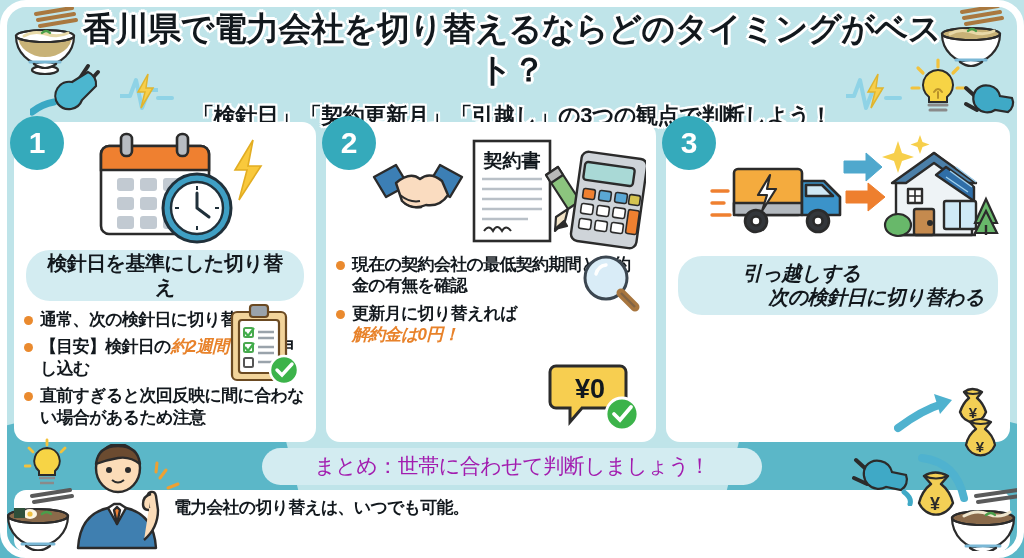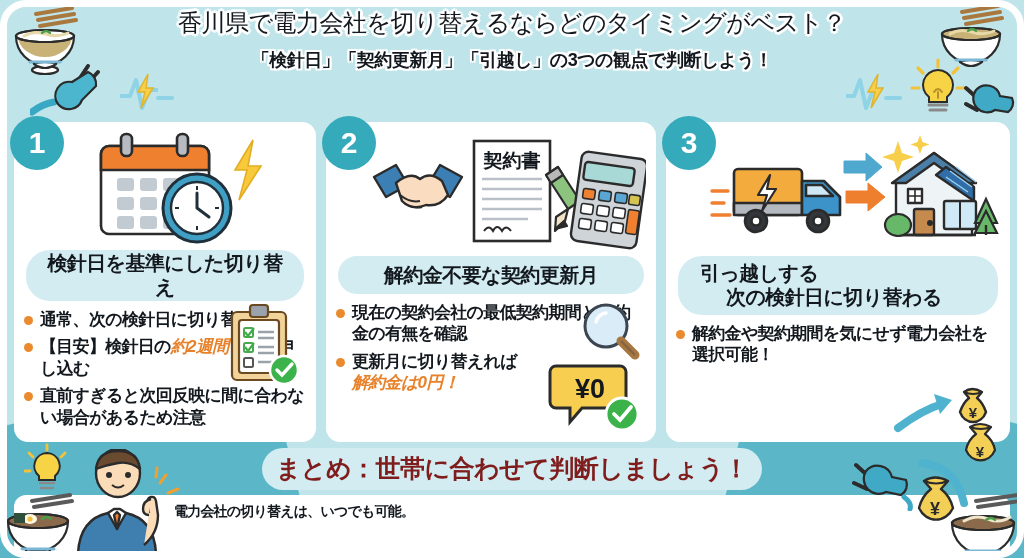--- a/index.html
+++ b/index.html
@@ -41,35 +41,35 @@
   }
 
   
   .header {
     position: relative; z-index: 10;
     height: 112px;
     padding-top: 8px;
     text-align: center;
   }
   .title {
-    font-size: 24px;
-    font-weight: 400;
+    font-size: 33px;
+    font-weight: 700;
     color: #12181d;
     letter-spacing: -0.5px;
     line-height: 1.25;
     padding: 0 70px;
     text-shadow:
       -2px -2px 0 #fff,  2px -2px 0 #fff,
       -2px  2px 0 #fff,  2px  2px 0 #fff,
        0   -3px 0 #fff,  0    3px 0 #fff,
       -3px  0   0 #fff,  3px  0   0 #fff;
   }
   .subtitle {
     margin-top: 10px;
-    font-size: 18px;
+    font-size: 22px;
     font-weight: 700;
     color: #12181d;
     letter-spacing: -0.5px;
     text-shadow:
       -2px -2px 0 #fff,  2px -2px 0 #fff,
       -2px  2px 0 #fff,  2px  2px 0 #fff,
        0   -2px 0 #fff,  0    2px 0 #fff,
       -2px  0   0 #fff,  2px  0   0 #fff;
   }
 
@@ -118,21 +118,21 @@
     margin: 2px 2px 8px 2px;
     font-size: 20px;
     font-weight: 700;
     color: #12181d;
     line-height: 1.22;
     letter-spacing: -0.6px;
     text-align: center;
     min-height: 38px;
     display: flex; align-items: center; justify-content: center;
   }
-  .pill.two-line { text-align: left; justify-content: flex-start; padding-left: 22px; }
+  .pill.two-line { text-align: left; justify-content: flex-end; padding-left: 22px; font-style: italic; }
   .pill .l2 { display: block; padding-left: 26px; }
 
   .bullets { position: relative; flex: 1; }
   .bullet {
     display: flex;
     gap: 7px;
     margin-bottom: 6px;
     font-size: 17px;
     font-weight: 700;
     color: #12181d;
@@ -152,35 +152,35 @@
   .summary {
     position: relative; z-index: 20;
     margin-top: 6px;
   }
   .sum-banner {
     margin: 0 auto;
     width: 500px;
     background: #d3ecf1;
     border-radius: 22px;
     text-align: center;
-    font-size: 25px;
-    font-weight: 700;
-    color: #7f1d1d;
+    font-size: 21px;
+    font-weight: 400;
+    color: #a21caf;
     letter-spacing: -0.5px;
     padding: 4px 0 5px 0;
   }
   .sum-box {
     margin: 5px 14px 0 14px;
     background: #ffffff;
     border-radius: 12px;
     padding: 7px 12px 8px 160px;
     min-height: 62px;
   }
   .sum-line {
-    font-size: 14px;
+    font-size: 17px;
     font-weight: 700;
     color: #12181d;
     letter-spacing: -0.8px;
     line-height: 1.32;
     display: flex;
     align-items: flex-start;
     gap: 6px;
   }
   .chk {
     flex: none;
@@ -401,21 +401,20 @@
               <rect x="243" y="75" width="12" height="10" rx="2" fill="#fff" transform="rotate(8 249 80)"></rect>
               <rect x="209" y="86" width="12" height="10" rx="2" fill="#fff" transform="rotate(8 215 91)"></rect>
               <rect x="225" y="88" width="12" height="10" rx="2" fill="#fff" transform="rotate(8 231 93)"></rect>
               <rect x="241" y="90" width="12" height="10" rx="2" fill="#fff" transform="rotate(8 247 95)"></rect>
               <rect x="257" y="77" width="11" height="24" rx="2" fill="#ef8030" transform="rotate(8 262 89)"></rect>
             </g>
           </g>
         </svg>
       </div>
 
-      <div class="pill">解約金不要な契約更新月</div>
 
       <div class="bullets">
         <div class="bullet">
           <span class="dot"></span>
           <span>現在の契約会社の最低契約期間と解約金の有無を確認</span>
         </div>
         <div class="bullet">
           <span class="dot"></span>
           <span>
             <span>更新月に切り替えれば</span><br>
@@ -495,24 +494,20 @@
       </div>
 
       <div class="pill two-line">
         <span>
           <span>引っ越しする</span>
           <span class="l2">次の検針日に切り替わる</span>
         </span>
       </div>
 
       <div class="bullets">
-        <div class="bullet">
-          <span class="dot"></span>
-          <span>解約金や契約期間を気にせず電力会社を選択可能！</span>
-        </div>
 
         <svg class="deco" style="right:2px;bottom:-6px" width="104" height="62" viewBox="0 0 104 62">
           <path d="M4 50 q24 -18 44 -24" fill="none" stroke="#4fb2cf" stroke-width="8" stroke-linecap="round"></path>
           <path d="M40 16 l18 6 l-12 14 z" fill="#4fb2cf"></path>
           <g stroke="#2b2b2b" stroke-width="2.4" stroke-linejoin="round">
             <path d="M70 14 q8 -6 18 0 l-5 6 q6 5 9 14 a14 16 0 0 1 -26 0 q3 -9 9 -14 z" fill="#f3cf55"></path>
             <path d="M70 14 q9 4 18 0" fill="none" stroke-width="2.2"></path>
             <text x="79" y="40" font-size="15" font-weight="700" text-anchor="middle" fill="#2b2b2b" font-family="'Liberation Sans',sans-serif" stroke="none">¥</text>
           </g>
         </svg>

